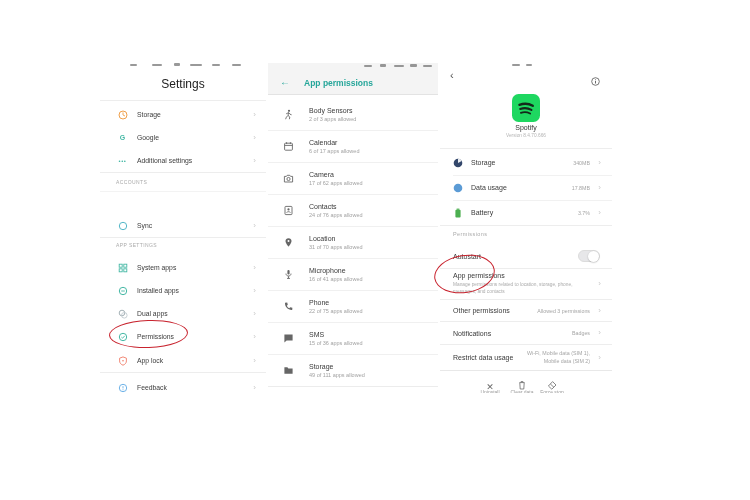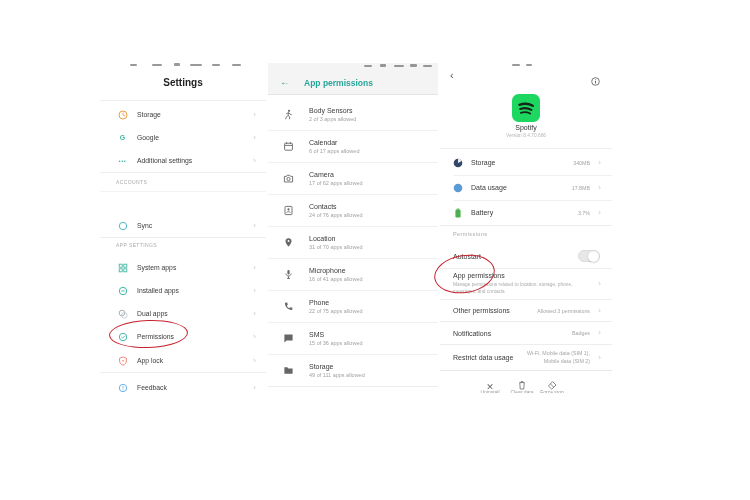--- a/index.html
+++ b/index.html
@@ -10,21 +10,21 @@
 
   
   .chev { color:#c9c9c9; font-size:8px; line-height:1; }
   .divider { position:absolute; left:0; right:0; height:1px; background:#ededed; }
   .sect { position:absolute; left:16px; font-size:5px; color:#aaaaaa; letter-spacing:.4px; }
   .mark { position:absolute; background:#777; opacity:.75; border-radius:1px; }
 
   
   #left { left:100px; top:63px; width:166px; height:352px; }
   .l-title { position:absolute; top:14px; left:0; width:100%; text-align:center;
-             font-size:10px; font-weight:bold; color:#222; }
+             font-size:12px; font-weight:normal; color:#222; }
   .lrow { position:absolute; left:0; width:100%; height:23px; display:flex; align-items:center; cursor:default; }
   .lrow .ic { width:11px; height:11px; margin-left:17px; display:flex; align-items:center; justify-content:center; flex:0 0 auto; }
   .lrow .lbl { margin-left:9px; font-size:6.8px; color:#3c3c3c; }
   .lrow .chev { position:absolute; right:10px; top:50%; transform:translateY(-56%); }
   .g-letter { font-size:7px; font-weight:bold; color:#45b8a5; }
   .dots { font-size:6px; color:#45b8a5; letter-spacing:.5px; line-height:1; }
 
   
   #middle { left:268px; top:63px; width:170px; height:345px; }
   .m-header { position:absolute; top:0; left:0; right:0; height:32px; background:#f4f4f4;

